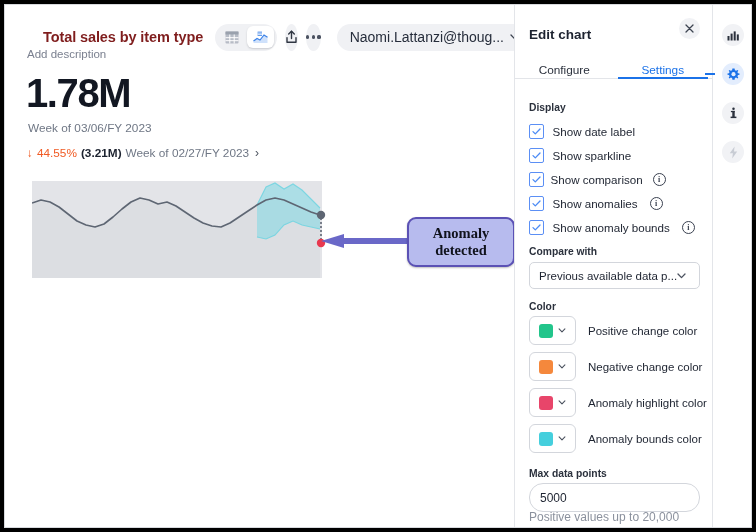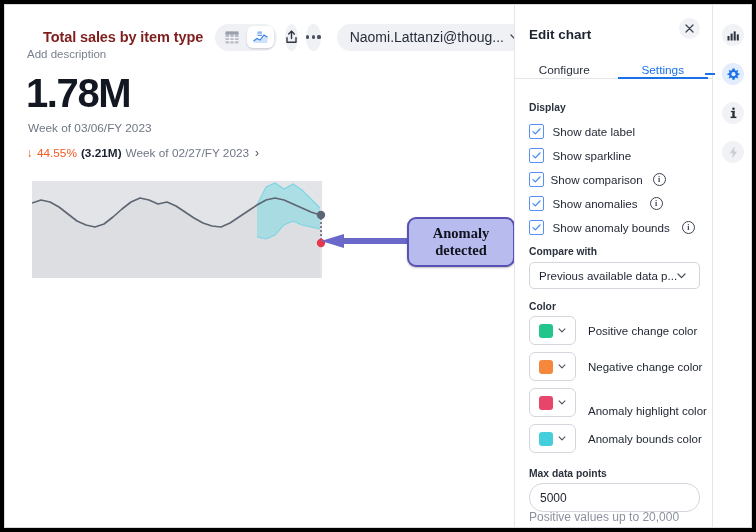--- a/index.html
+++ b/index.html
@@ -358,21 +358,21 @@
     <div class="color-row" style="top:347px;">
       <div class="color-btn">
         <span class="swatch" style="background:#f5883c;"></span>
         <svg class="chev-svg" width="8" height="5" viewBox="0 0 9 6">
             <path d="M1 1 L4.5 4.6 L8 1" fill="none" stroke="#4b525f" stroke-width="1.3" stroke-linecap="round" stroke-linejoin="round"></path>
           </svg>
       </div>
       <span class="color-lbl">Negative change color</span>
     </div>
 
-    <div class="color-row" style="top:383px;align-items:flex-end;">
+    <div class="color-row" style="top:383px;">
       <div class="color-btn">
         <span class="swatch" style="background:#e8456a;"></span>
         <svg class="chev-svg" width="8" height="5" viewBox="0 0 9 6">
             <path d="M1 1 L4.5 4.6 L8 1" fill="none" stroke="#4b525f" stroke-width="1.3" stroke-linecap="round" stroke-linejoin="round"></path>
           </svg>
       </div>
       <span class="color-lbl">Anomaly highlight color</span>
     </div>
 
     <div class="color-row" style="top:419px;">

